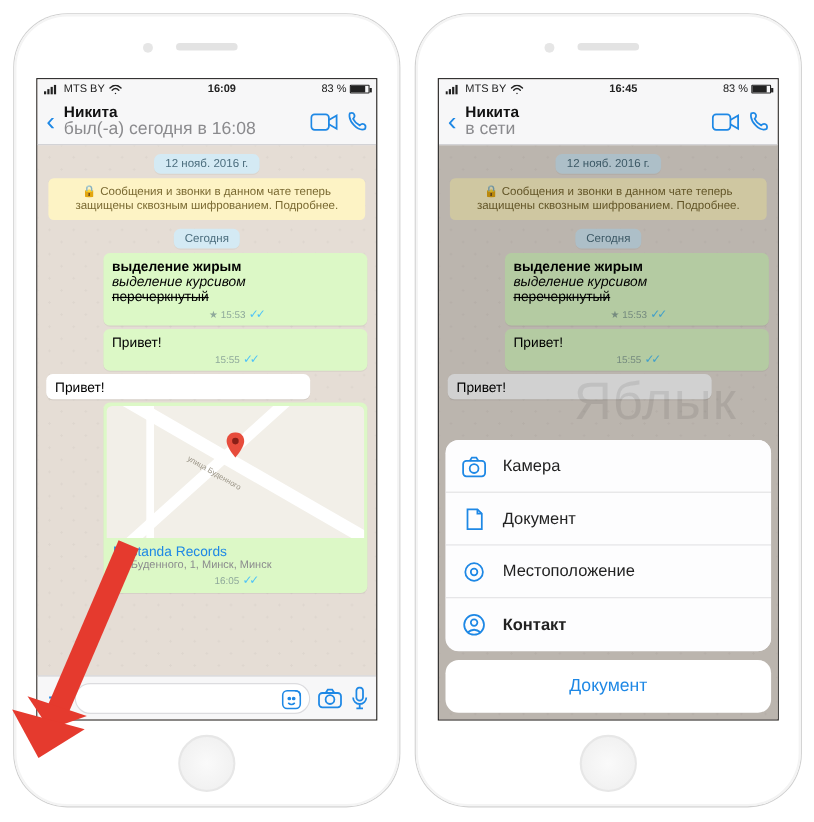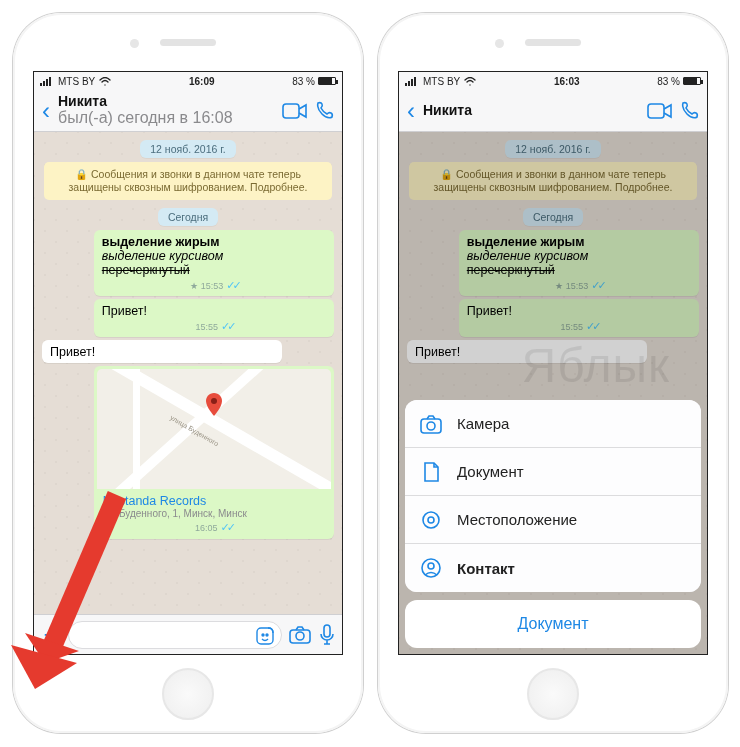--- a/index.html
+++ b/index.html
@@ -291,33 +291,34 @@
             <rect x="0" y="6" width="2" height="3" fill="#222"></rect>
             <rect x="3" y="4" width="2" height="5" fill="#222"></rect>
             <rect x="6" y="2" width="2" height="7" fill="#222"></rect>
             <rect x="9" y="0" width="2" height="9" fill="#222"></rect>
           </svg>
         <span>MTS BY</span>
         <svg width="12" height="9">
             <path d="M1 3 Q6 -2 11 3 M3 5 Q6 2 9 5 M6 8 L6 8" stroke="#222" fill="none" stroke-width="1.3" stroke-linecap="round"></path>
           </svg>
       </div>
-      <span style="font-weight:600">16:03</span>
+      <span style="font-weight:600">16:45</span>
       <div class="sb-right">
         <span>83 %</span>
         <span class="batt">
             <i></i>
           </span>
       </div>
     </div>
 
     <div class="navbar">
       <span class="chev">‹</span>
       <div class="title">
         <div class="t1">Никита</div>
+        <div class="t2">в сети</div>
       </div>
       <svg class="act" width="26" height="20">
           <rect x="1" y="3" width="16" height="14" rx="3"></rect>
           <path d="M17 8 L24 4 V16 L17 12"></path>
         </svg>
       <svg class="act" width="22" height="22">
           <path d="M4 3 C4 3 7 2 8 4 C9 6 7 8 7 8 C7 8 9 12 13 14 C13 14 15 12 17 13 C19 14 18 17 18 17 C18 17 14 20 8 14 C2 8 4 3 4 3 Z"></path>
         </svg>
     </div>
 

